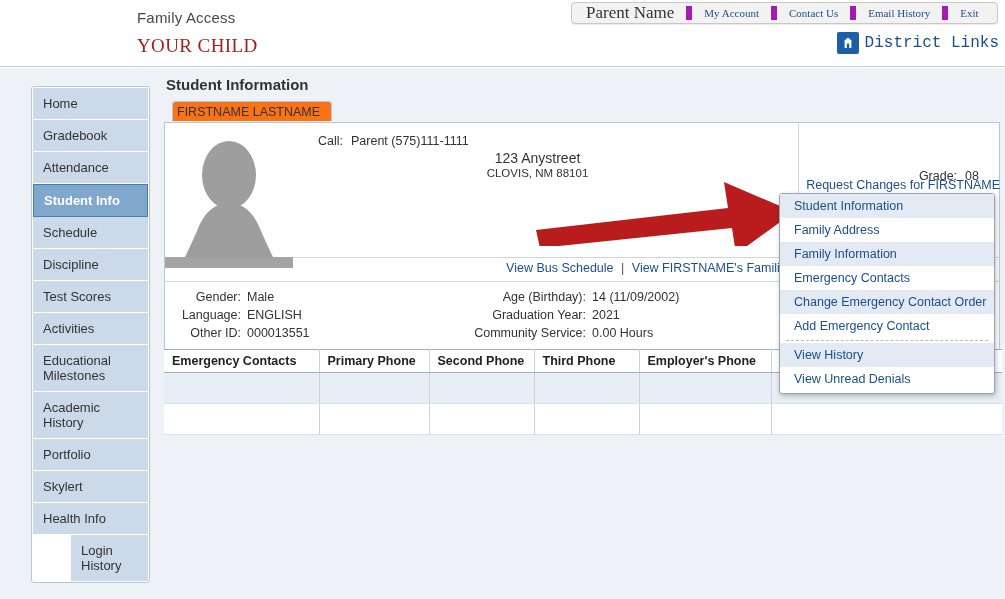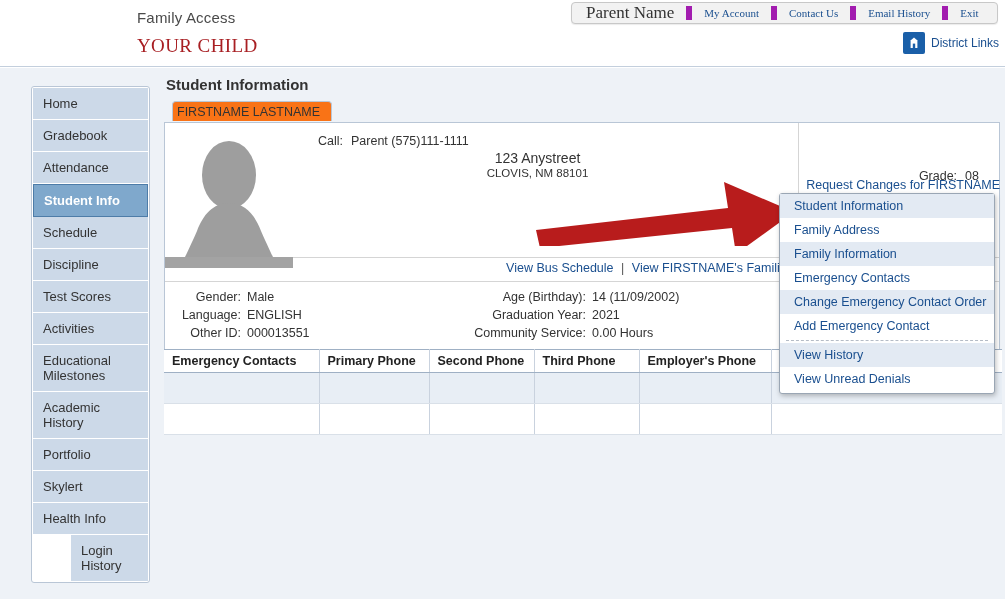--- a/index.html
+++ b/index.html
@@ -61,21 +61,21 @@
   #district-links {
     position:absolute; right:6px; top:32px;
     display:flex; align-items:center; gap:6px;
     cursor:pointer;
   }
   #district-icon {
     width:22px; height:22px; background:#1a5fa8;
     display:flex; align-items:center; justify-content:center;
     border-radius:2px;
   }
-  #district-label { font-size:12px; color:#1a4f8f; }
+  #district-label { font-size:16px; color:#1a4f8f;font-family:Liberation Mono, monospace; }
 
   
   #page {
     position:absolute; left:0; top:68px; width:1005px; height:531px;
     background:#eef2f7;
   }
 
   
   #sidebar {
     position:absolute; left:31px; top:18px; width:119px;

